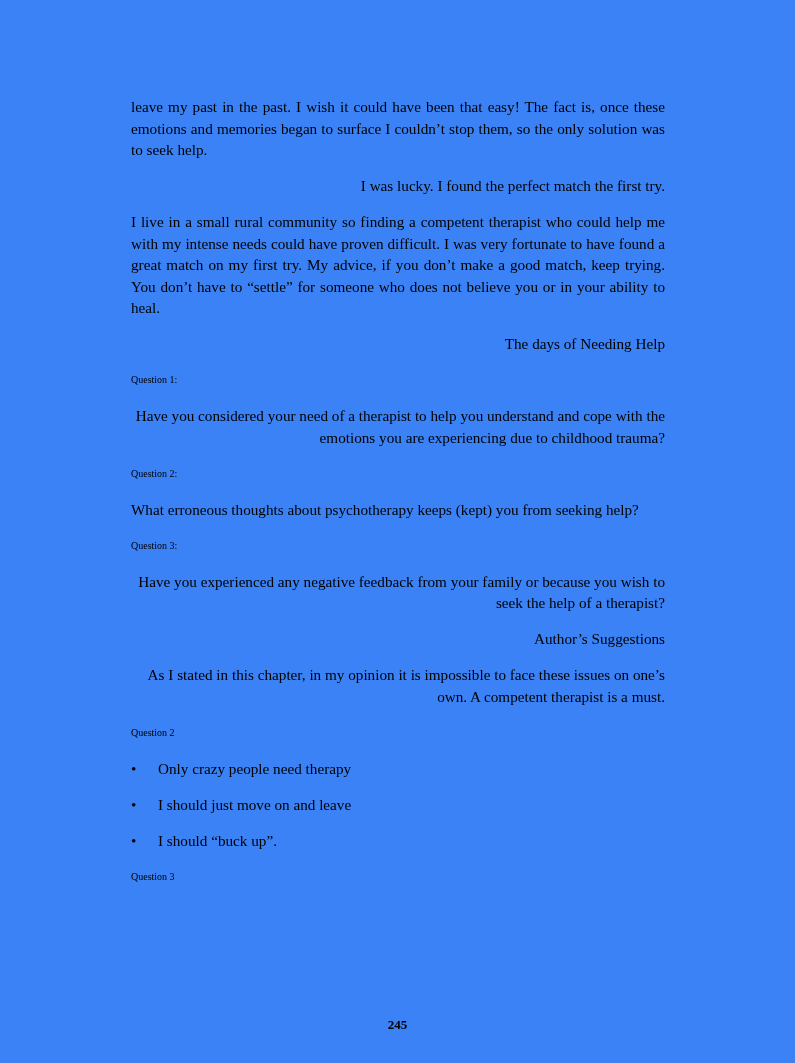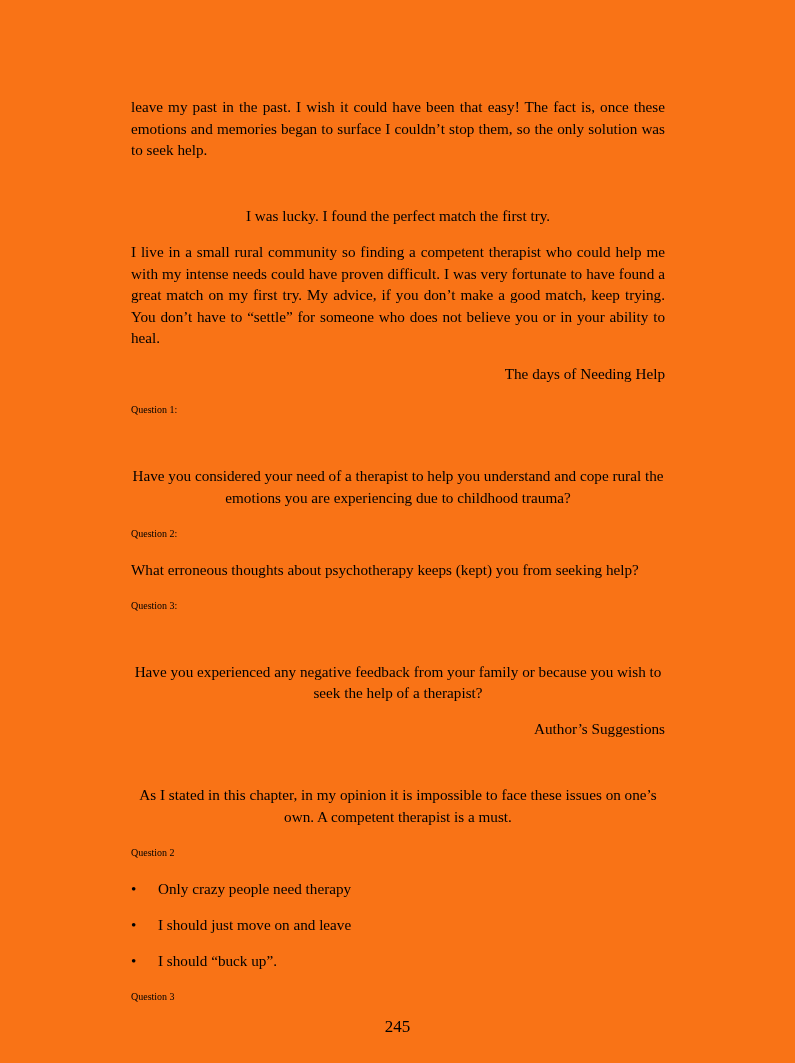--- a/index.html
+++ b/index.html
@@ -14,39 +14,38 @@
     color: #000000;
     position: relative;
     overflow: hidden;
   }
   .page {
     position: absolute;
     left: 0;
     top: 0;
     width: 795px;
     height: 1063px;
-    background: #f97316;
+    background: #3b82f6;
   }
   .content {
     position: absolute;
     left: 131px;
     top: 96px;
     width: 534px;
   }
   p.body-par {
     margin: 0 0 0 0;
     font-size: 15.2px;
     line-height: 21.5px;
     text-align: justify;
     text-justify: inter-word;
     padding-bottom: 14.5px;
   }
   p.body-par.nojust {
-    text-align: center;
-    margin-top: 30px;
+    text-align: right;
   }
   p.heading-par {
     margin: 0;
     font-size: 15.2px;
     line-height: 21.5px;
     text-align: right;
     padding-bottom: 14.5px;
   }
   p.label-par {
     margin: 0;
@@ -73,41 +72,42 @@
     top: 0;
     width: 12px;
     text-align: left;
   }
   .page-number {
     position: absolute;
     left: 0;
     top: 1017px;
     width: 795px;
     text-align: center;
-    font-size: 17px;
+    font-size: 13px;
     font-family: "Liberation Serif", serif;
     color: #000000;
+    font-weight: bold;
   }
 </style>
 </head>
 <body>
 
 <div class="page">
   <div class="content">
 
     <p class="body-par">leave my past in the past. I wish it could have been that easy! The fact is, once these emotions and memories began to surface I couldn’t stop them, so the only solution was to seek help.</p>
 
     <p class="body-par nojust">I was lucky. I found the perfect match the first try.</p>
 
     <p class="body-par">I live in a small rural community so finding a competent therapist who could help me with my intense needs could have proven difficult. I was very fortunate to have found a great match on my first try. My advice, if you don’t make a good match, keep trying. You don’t have to “settle” for someone who does not believe you or in your ability to heal.</p>
 
     <p class="heading-par">The days of Needing Help</p>
 
     <p class="label-par">Question 1:</p>
-    <p class="body-par nojust">Have you considered your need of a therapist to help you understand and cope rural the emotions you are experiencing due to childhood trauma?</p>
+    <p class="body-par nojust">Have you considered your need of a therapist to help you understand and cope with the emotions you are experiencing due to childhood trauma?</p>
 
     <p class="label-par">Question 2:</p>
     <p class="body-par">What erroneous thoughts about psychotherapy keeps (kept) you from seeking help?</p>
 
     <p class="label-par">Question 3:</p>
     <p class="body-par nojust">Have you experienced any negative feedback from your family or because you wish to seek the help of a therapist?</p>
 
     <p class="heading-par">Author’s Suggestions</p>
 
     <p class="body-par nojust">As I stated in this chapter, in my opinion it is impossible to face these issues on one’s own. A competent therapist is a must.</p>

